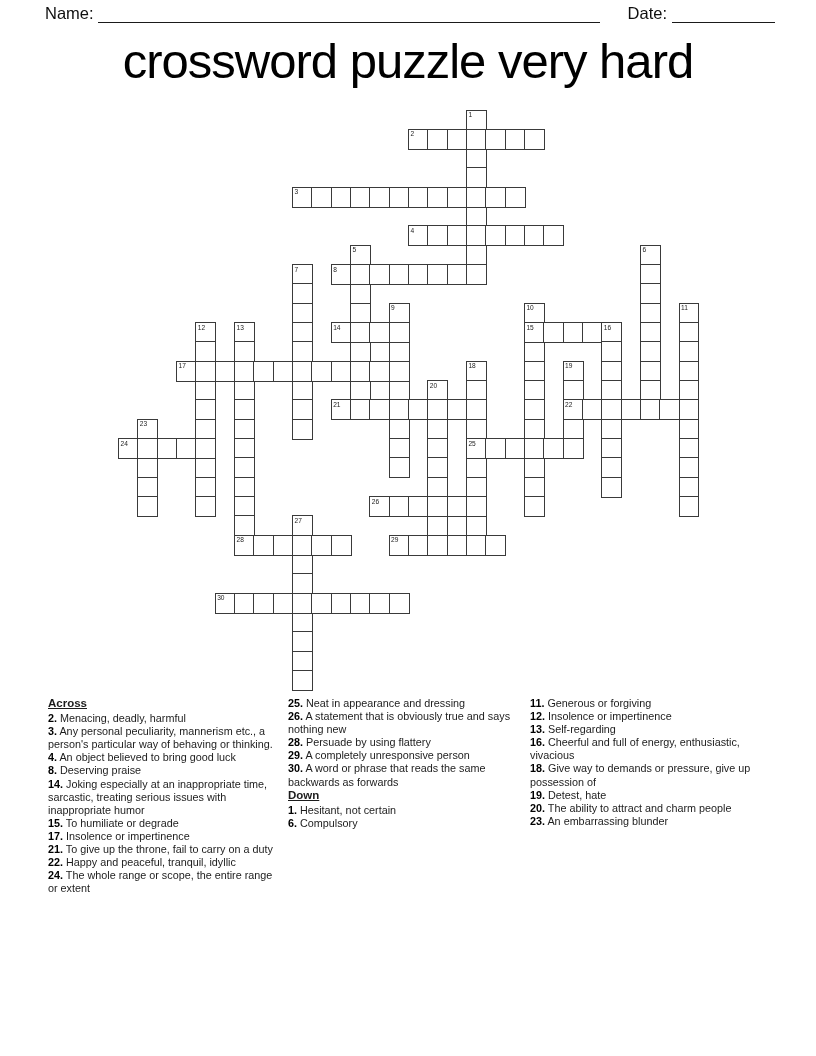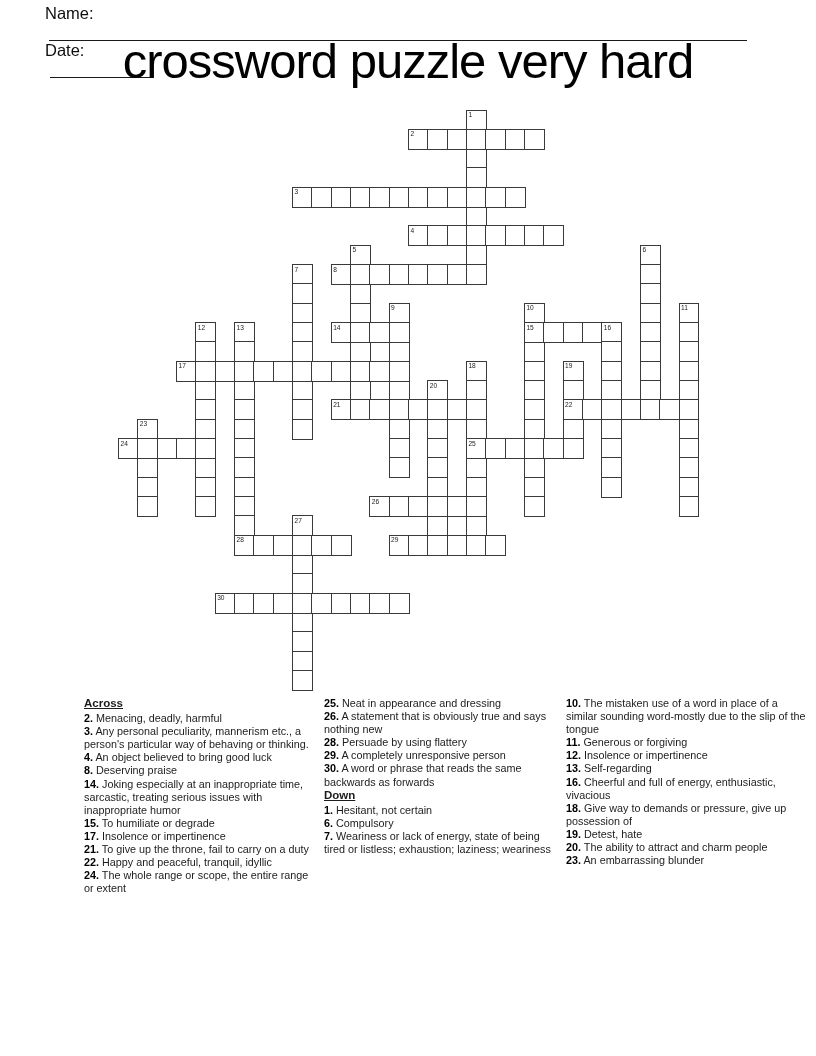--- a/index.html
+++ b/index.html
@@ -1,35 +1,35 @@
 <!DOCTYPE html>
 <html><head>
 <meta charset="utf-8">
 <style>
   html,body{margin:0;padding:0;background:#fff;}
   body{width:816px;height:1056px;position:relative;font-family:"Liberation Sans",sans-serif;color:#111;overflow:hidden;}
 
   
-  .hdr{position:absolute;top:4px;left:45px;width:730px;display:flex;flex-direction:column;}
+  .hdr{position:absolute;top:4px;left:45px;width:730px;display:flex;align-items:flex-end;}
   .hdr .lbl{font-size:16.5px;color:#0f0f0f;white-space:nowrap;}
   .wline{border-bottom:1.4px solid #1a1a1a;height:17px;}
   .nline{flex:1 1 auto;margin-left:4px;margin-right:28px;}
   .dline{width:103px;margin-left:5px;}
 
   
   .title{position:absolute;top:33px;left:0;width:816px;text-align:center;
          font-size:49px;font-weight:400;color:#000;letter-spacing:-1px;}
 
   
   #grid{position:absolute;left:0;top:0;width:816px;height:700px;}
   .cell{position:absolute;box-sizing:border-box;background:#fff;border:1.6px solid #3a3a3a;}
   .cnum{position:absolute;top:0.5px;left:1.5px;font-size:6.6px;line-height:7px;color:#222;font-family:"Liberation Sans",sans-serif;}
 
   
-  .cluecol{position:absolute;top:697px;font-size:10.8px;line-height:13.1px;color:#1c1c1c;margin-left:36px;}
+  .cluecol{position:absolute;top:697px;font-size:10.8px;line-height:13.1px;color:#1c1c1c;}
   #ccol1{left:48px;width:234px;}
   #ccol2{left:288px;width:236px;}
   #ccol3{left:530px;width:240px;}
   .clue-header{font-weight:bold;text-decoration:underline;font-size:11.5px;margin:0 0 2px 0;}
   .clue{margin:0;}
   .clue b{font-weight:bold;color:#000;}
 </style>
 </head>
 <body>
 
@@ -366,24 +366,22 @@
   </div>
 <div class="cluecol" id="ccol2">
     <div class="clue"><b>25.</b> Neat in appearance and dressing</div>
     <div class="clue"><b>26.</b> A statement that is obviously true and says nothing new</div>
     <div class="clue"><b>28.</b> Persuade by using flattery</div>
     <div class="clue"><b>29.</b> A completely unresponsive person</div>
     <div class="clue"><b>30.</b> A word or phrase that reads the same backwards as forwards</div>
     <div class="clue-header">Down</div>
     <div class="clue"><b>1.</b> Hesitant, not certain</div>
     <div class="clue"><b>6.</b> Compulsory</div>
-    <div class="clue"><b>7.</b> Weariness or lack of energy, state of being tired or listless; exhaustion; laziness; weariness</div>
   </div>
 <div class="cluecol" id="ccol3">
-    <div class="clue"><b>10.</b> The mistaken use of a word in place of a similar sounding word-mostly due to the slip of the tongue</div>
     <div class="clue"><b>11.</b> Generous or forgiving</div>
     <div class="clue"><b>12.</b> Insolence or impertinence</div>
     <div class="clue"><b>13.</b> Self-regarding</div>
     <div class="clue"><b>16.</b> Cheerful and full of energy, enthusiastic, vivacious</div>
     <div class="clue"><b>18.</b> Give way to demands or pressure, give up possession of</div>
     <div class="clue"><b>19.</b> Detest, hate</div>
     <div class="clue"><b>20.</b> The ability to attract and charm people</div>
     <div class="clue"><b>23.</b> An embarrassing blunder</div>
   </div>
 

